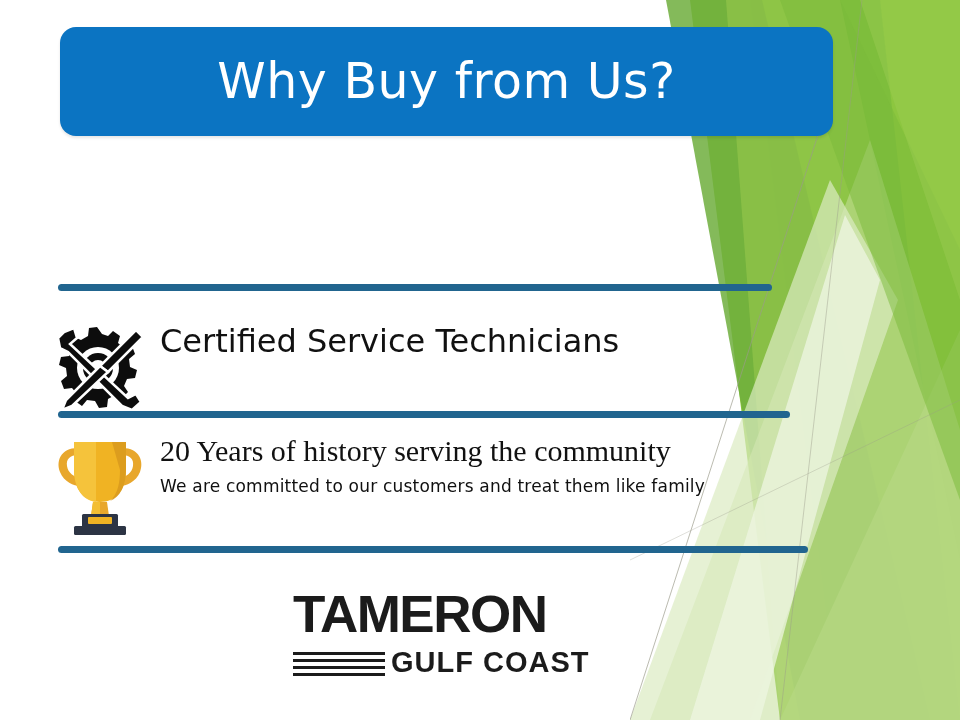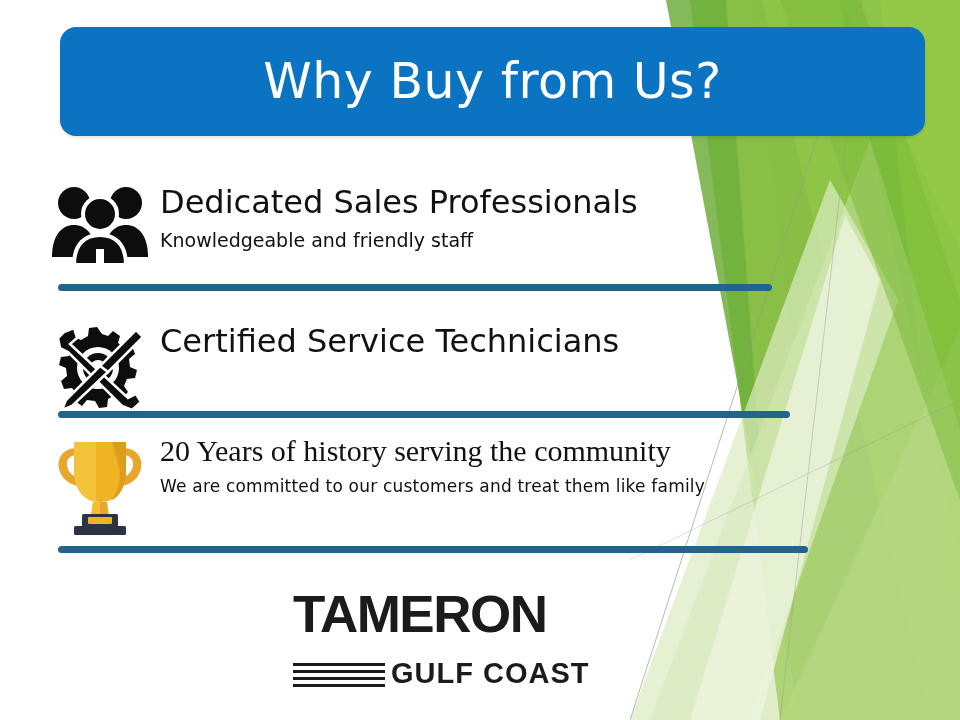--- a/index.html
+++ b/index.html
@@ -24,21 +24,21 @@
     width: 330px;
     height: 720px;
     pointer-events: none;
   }
 
   
   #title-banner {
     position: absolute;
     left: 60px;
     top: 27px;
-    width: 865px;
+    width: 773px;
     height: 109px;
     background: #0B74C2;
     border-radius: 16px;
     display: flex;
     align-items: center;
     justify-content: center;
     box-shadow: 0 2px 3px rgba(0,0,0,0.10);
   }
   #title-text {
     color: #ffffff;
@@ -123,21 +123,21 @@
     letter-spacing: -1.5px;
     color: #1b1b1b;
     line-height: 1;
     transform: scaleX(1.02);
     transform-origin: left center;
     white-space: nowrap;
   }
   #logo-row2 {
     display: flex;
     align-items: center;
-    margin-top: 19px;
+    margin-top: 8px;
   }
   #logo-stripes {
     width: 92px;
     flex: 0 0 92px;
     padding-top: 2px;
   }
   .stripe {
     height: 3px;
     background: #1b1b1b;
     margin-bottom: 4px;
@@ -175,40 +175,20 @@
     <polygon points="230,0 330,0 330,300" fill="#9BCB52" opacity="0.45"></polygon>
     <line x1="196" y1="110" x2="0" y2="720" stroke="#9a9a8a" stroke-width="0.8" opacity="0.85"></line>
     <line x1="232" y1="0" x2="150" y2="720" stroke="#9a9a8a" stroke-width="0.8" opacity="0.55"></line>
     <line x1="0" y1="560" x2="330" y2="400" stroke="#9a9a8a" stroke-width="0.7" opacity="0.45"></line>
   </svg>
 
   <div id="title-banner">
     <div id="title-text">Why Buy from Us?</div>
   </div>
 
-  <div class="feature-row" id="row-1">
-    <div class="feature-icon">
-      <svg width="100" height="82" viewBox="0 0 100 82" aria-hidden="true">
-
-        <circle cx="24" cy="20" r="16" fill="#0d0d0d"></circle>
-        <path d="M2 74 C2 52 12 42 24 42 C36 42 46 52 46 74 Z" fill="#0d0d0d"></path>
-
-        <circle cx="76" cy="20" r="16" fill="#0d0d0d"></circle>
-        <path d="M54 74 C54 52 64 42 76 42 C88 42 98 52 98 74 Z" fill="#0d0d0d"></path>
-
-        <circle cx="50" cy="31" r="17" fill="#0d0d0d" stroke="#ffffff" stroke-width="4"></circle>
-        <path d="M24 82 C24 60 36 52 50 52 C64 52 76 60 76 82 Z" fill="#0d0d0d" stroke="#ffffff" stroke-width="4"></path>
-        <rect x="46" y="66" width="8" height="16" fill="#ffffff"></rect>
-      </svg>
-    </div>
-    <div class="feature-text">
-      <div class="feature-heading">Dedicated Sales Professionals</div>
-      <div class="feature-sub">Knowledgeable and friendly staff</div>
-    </div>
-  </div>
   <div class="divider" id="divider-1"></div>
 
   <div class="feature-row" id="row-2">
     <div class="feature-icon">
       <svg width="100" height="92" viewBox="0 0 100 92" aria-hidden="true">
         <g fill="#0d0d0d">
 
           <path d="M52 12 L58 14 L63 9 L70 14 L68 21 L74 26 L82 24 L85 32 L79 37 L80 45 L87 48 L85 56 L77 57 L74 64 L78 70 L72 76 L65 73 L58 77 L57 85 L49 86 L45 79 L37 78 L32 84 L25 79 L27 72 L22 66 L14 67 L11 59 L17 54 L16 46 L9 43 L11 35 L19 34 L22 27 L18 21 L24 15 L31 18 L38 14 L39 6 L47 5 Z"></path>
         </g>
         <circle cx="48" cy="46" r="21" fill="#ffffff"></circle>

